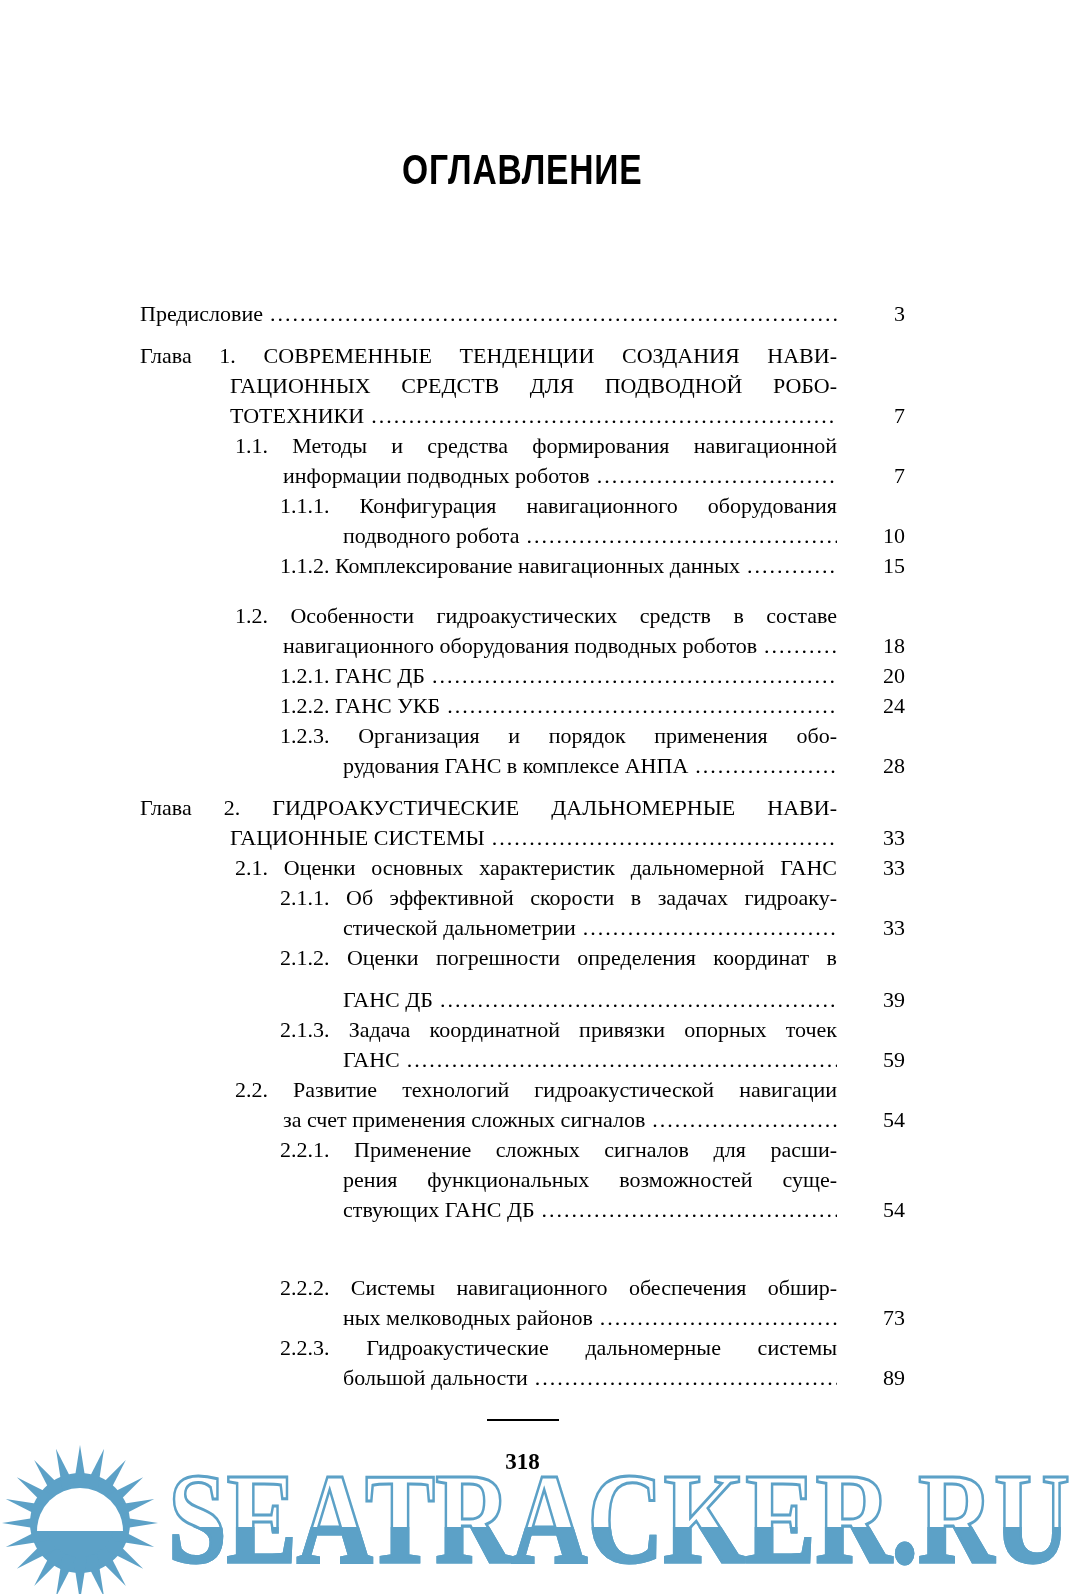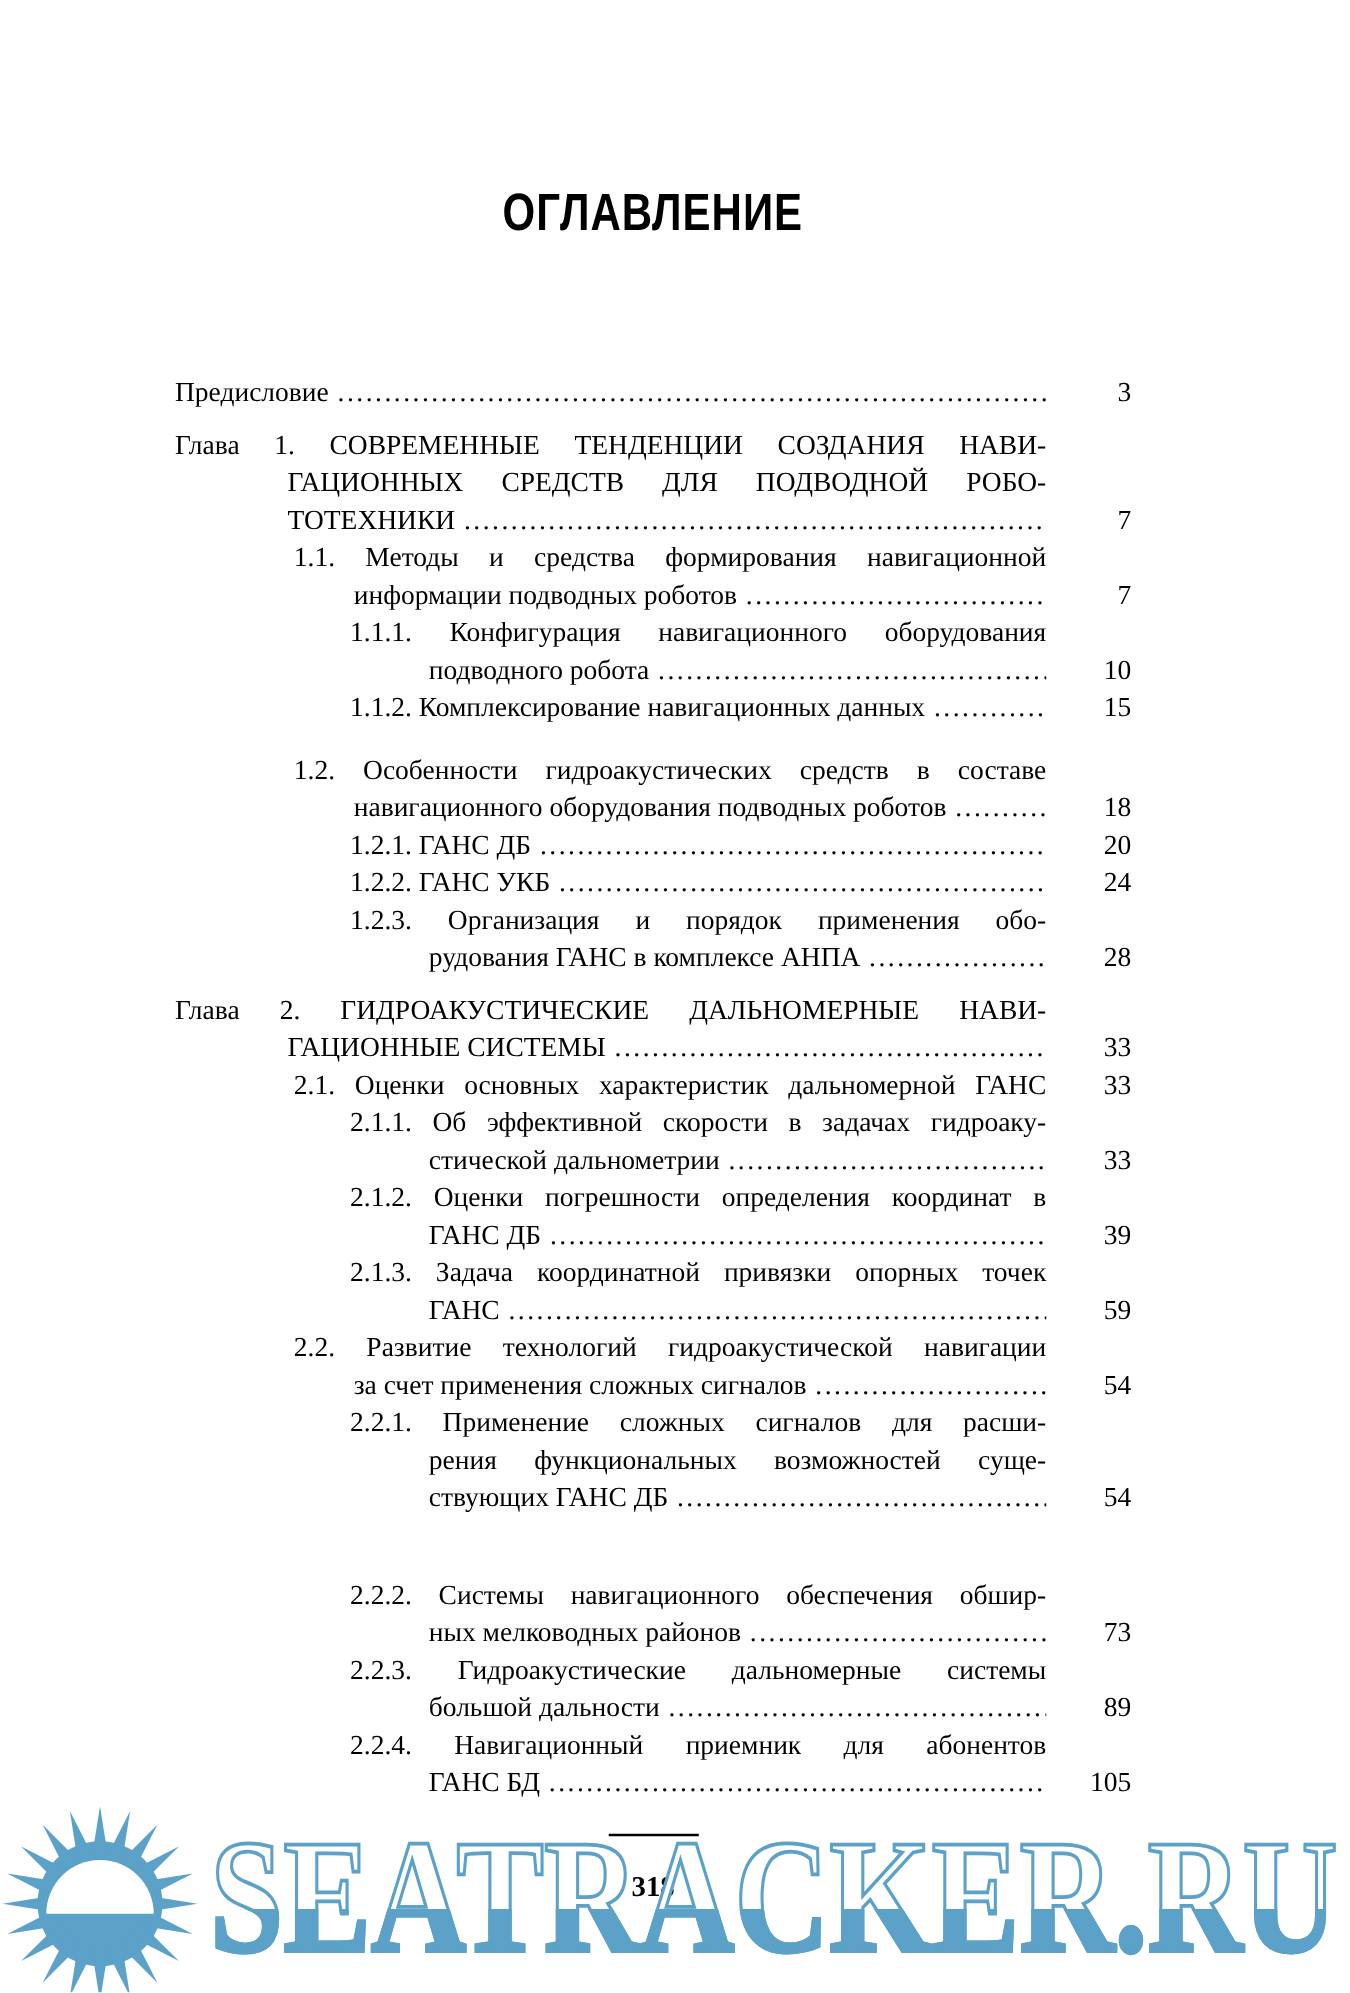--- a/index.html
+++ b/index.html
@@ -225,21 +225,21 @@
             </div>
             <div class="pg">33</div>
           </div>
         </div>
         <div class="toc-entry">
           <div class="line">
             <div class="body just" style="padding-left: 140px;"><span class="t">2.1.2. Оценки погрешности определения координат в</span></div>
             <div class="pg"></div>
           </div>
           <div class="line">
-            <div class="body" style="padding-left: 203px;">
+            <div class="body" style="padding-left: 203px; margin-top: 12px;">
               <span class="t">ГАНС ДБ</span>
               <span class="dots"></span>
             </div>
             <div class="pg">39</div>
           </div>
         </div>
         <div class="toc-entry">
           <div class="line">
             <div class="body just" style="padding-left: 140px;"><span class="t">2.1.3. Задача координатной привязки опорных точек</span></div>
             <div class="pg"></div>
@@ -299,33 +299,20 @@
           <div class="line">
             <div class="body just" style="padding-left: 140px;"><span class="t">2.2.3. Гидроакустические дальномерные системы</span></div>
             <div class="pg"></div>
           </div>
           <div class="line">
             <div class="body" style="padding-left: 203px;">
               <span class="t">большой дальности</span>
               <span class="dots"></span>
             </div>
             <div class="pg">89</div>
-          </div>
-        </div>
-        <div class="toc-entry">
-          <div class="line">
-            <div class="body just" style="padding-left: 140px;"><span class="t">2.2.4. Навигационный приемник для абонентов</span></div>
-            <div class="pg"></div>
-          </div>
-          <div class="line">
-            <div class="body" style="padding-left: 203px;">
-              <span class="t">ГАНС БД</span>
-              <span class="dots"></span>
-            </div>
-            <div class="pg">105</div>
           </div>
         </div>
       </div>
     <div class="footer">
       <div class="footer-rule"></div>
       <div class="page-number">318</div>
     </div>
   </div>
 
   <div class="watermark">

